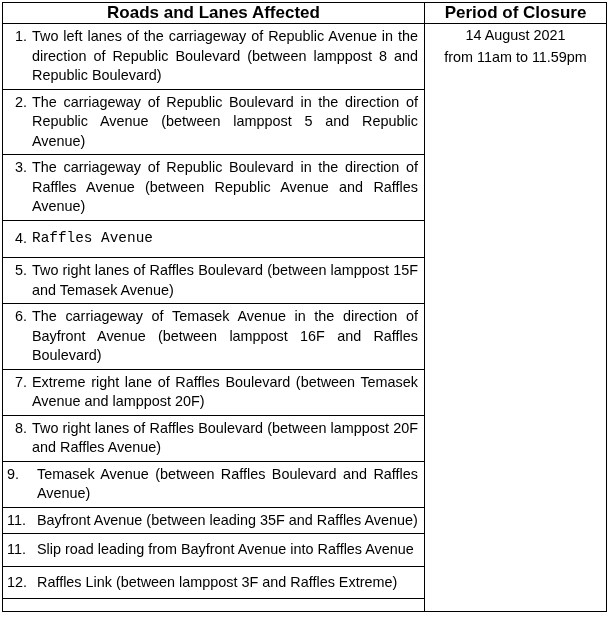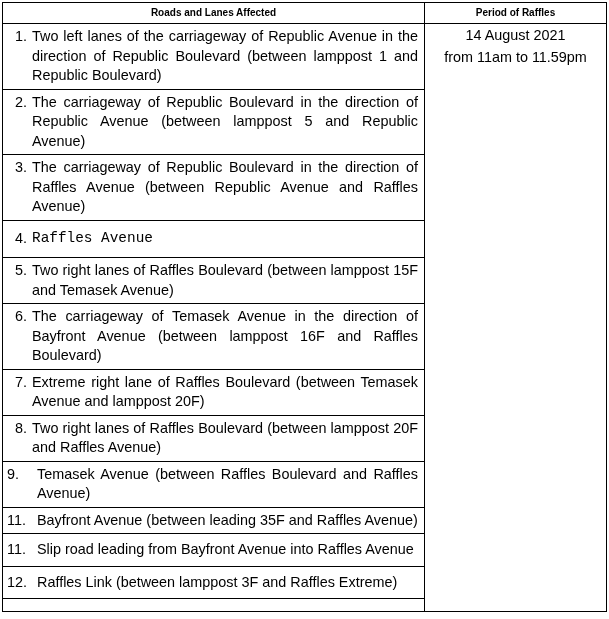--- a/index.html
+++ b/index.html
@@ -32,21 +32,21 @@
     border: 1.2px solid #000;
     padding: 0;
     vertical-align: top;
   }
   col.c-roads { width: 422px; }
   col.c-period { width: 182px; }
 
   th.head-cell {
     text-align: center;
     font-weight: bold;
-    font-size: 10px;
+    font-size: 17px;
     line-height: 20px;
     padding: 1px 0 1px 0;
     height: 20px;
     vertical-align: middle;
   }
 
   td.roads-cell {
     padding: 0;
   }
   .row-inner {
@@ -107,29 +107,29 @@
 
 <div class="sheet">
   <table class="closure-table">
     <colgroup>
       <col class="c-roads">
       <col class="c-period">
     </colgroup>
     <thead>
       <tr>
         <th class="head-cell">Roads and Lanes Affected</th>
-        <th class="head-cell">Period of Raffles</th>
+        <th class="head-cell">Period of Closure</th>
       </tr>
     </thead>
     <tbody>
       <tr>
         <td class="roads-cell">
           <div class="row-inner">
             <span class="row-num">1.</span>
-            <span class="row-text">Two left lanes of the carriageway of Republic Avenue in the direction of Republic Boulevard (between lamppost 1 and Republic Boulevard)</span>
+            <span class="row-text">Two left lanes of the carriageway of Republic Avenue in the direction of Republic Boulevard (between lamppost 8 and Republic Boulevard)</span>
           </div>
         </td>
         <td class="period-cell" rowspan="13">
           <span class="period-line">14 August 2021</span>
           <span class="period-line">from 11am to 11.59pm</span>
         </td>
       </tr>
 
       <tr>
         <td class="roads-cell">

